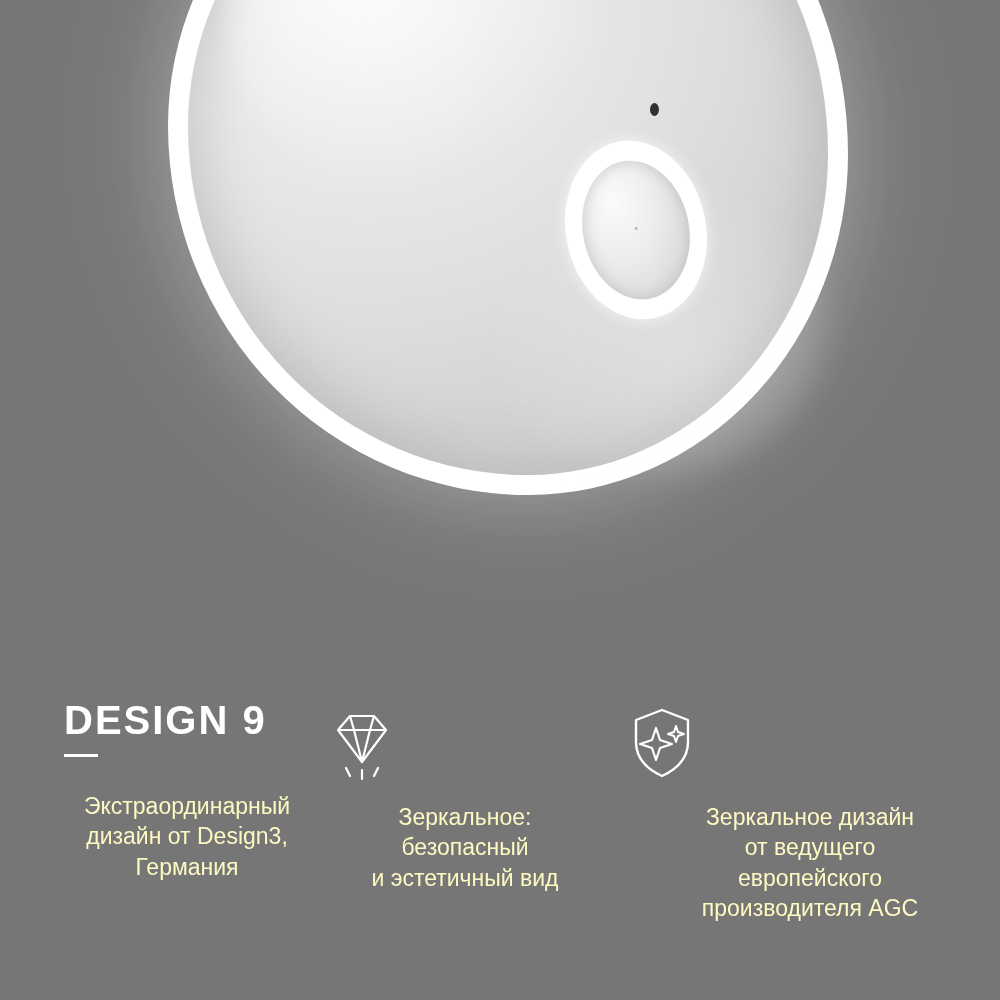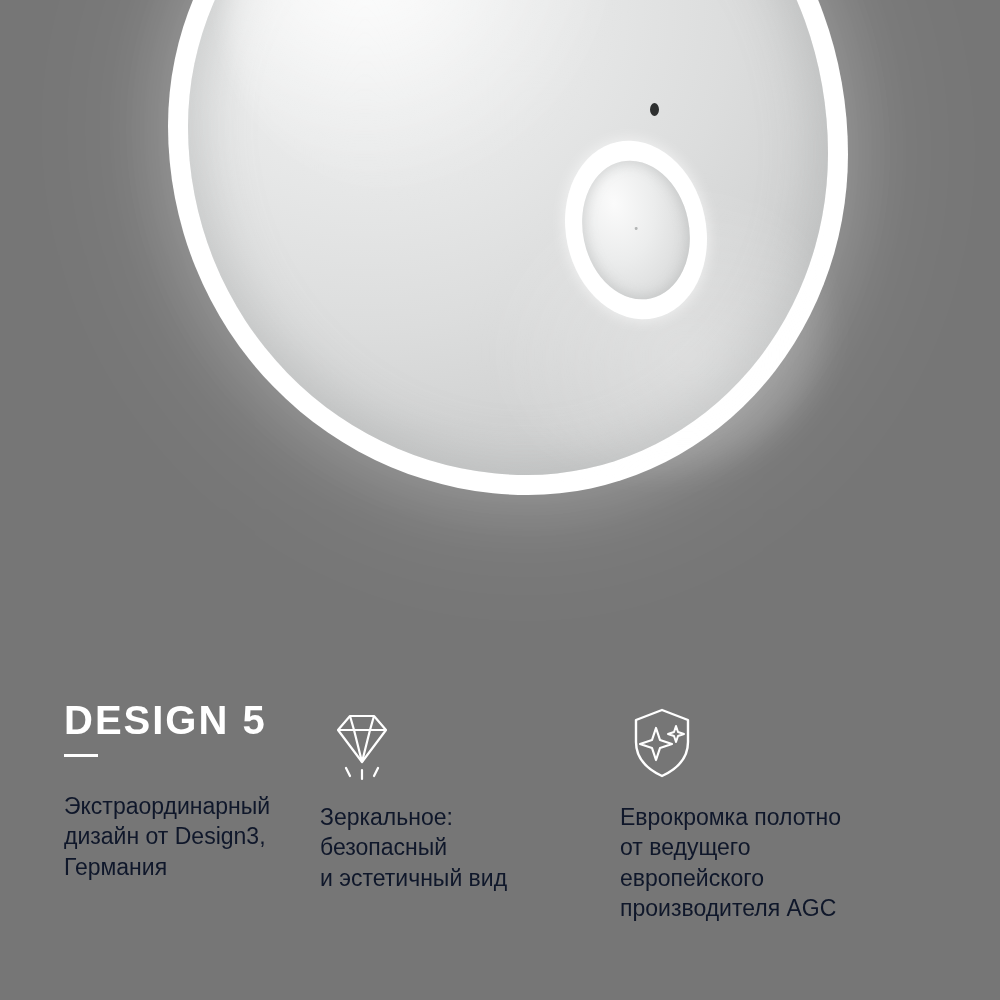--- a/index.html
+++ b/index.html
@@ -160,25 +160,26 @@
     margin: 0 0 14px 0;
     white-space: nowrap;
   }
   .brand-rule {
     width: 34px;
     height: 3px;
     background: #ffffff;
     margin-bottom: 34px;
   }
   .feature-text {
-    color: #0f172a;
+    color: #fef9c3;
     font-size: 23px;
     line-height: 1.32;
     margin: 0;
     white-space: pre-line;
+    text-align: center;
   }
   .icon-wrap {
     height: 84px;
     margin-bottom: 18px;
     display: flex;
     align-items: center;
   }
   .feature-text-block-1 { margin-top: 0; }
 </style>
 </head>
@@ -202,21 +203,21 @@
         <div class="magnifier-inner">
           <div class="magnifier-dot"></div>
         </div>
       </div>
     </div>
   </div>
 
   <div class="features">
 
     <div class="feature feature-1">
-      <div class="brand-title">DESIGN 5</div>
+      <div class="brand-title">DESIGN 9</div>
       <div class="brand-rule"></div>
       <p class="feature-text feature-text-block-1">Экстраординарный
 дизайн от Design3,
 Германия</p>
     </div>
 
     <div class="feature feature-2">
       <div class="icon-wrap">
         <svg width="84" height="84" viewBox="0 0 84 84" fill="none" aria-hidden="true">
           <path d="M18 30 L30 16 L54 16 L66 30 L42 62 Z" stroke="#ffffff" stroke-width="2.2" fill="none" stroke-linejoin="round"></path>
@@ -235,20 +236,20 @@
 
     <div class="feature feature-3">
       <div class="icon-wrap">
         <svg width="84" height="84" viewBox="0 0 84 84" fill="none" aria-hidden="true">
           <path d="M42 10 L68 20 V42 C68 60 55 70 42 76 C29 70 16 60 16 42 V20 Z" stroke="#ffffff" stroke-width="2.4" fill="none" stroke-linejoin="round"></path>
           <path d="M42 10 L68 20 V42 C68 60 55 70 42 76 Z" fill="#ffffff" fill-opacity="0.0"></path>
           <path d="M36 28 L40 40 L52 44 L40 48 L36 60 L32 48 L20 44 L32 40 Z" stroke="#ffffff" stroke-width="2.2" fill="none" stroke-linejoin="round"></path>
           <path d="M56 26 L58 32 L64 34 L58 36 L56 42 L54 36 L48 34 L54 32 Z" stroke="#ffffff" stroke-width="2" fill="none" stroke-linejoin="round"></path>
         </svg>
       </div>
-      <p class="feature-text">Еврокромка полотно
+      <p class="feature-text">Зеркальное дизайн
 от ведущего
 европейского
 производителя AGC</p>
     </div>
 
   </div>
 </div>
 
 </body></html>

